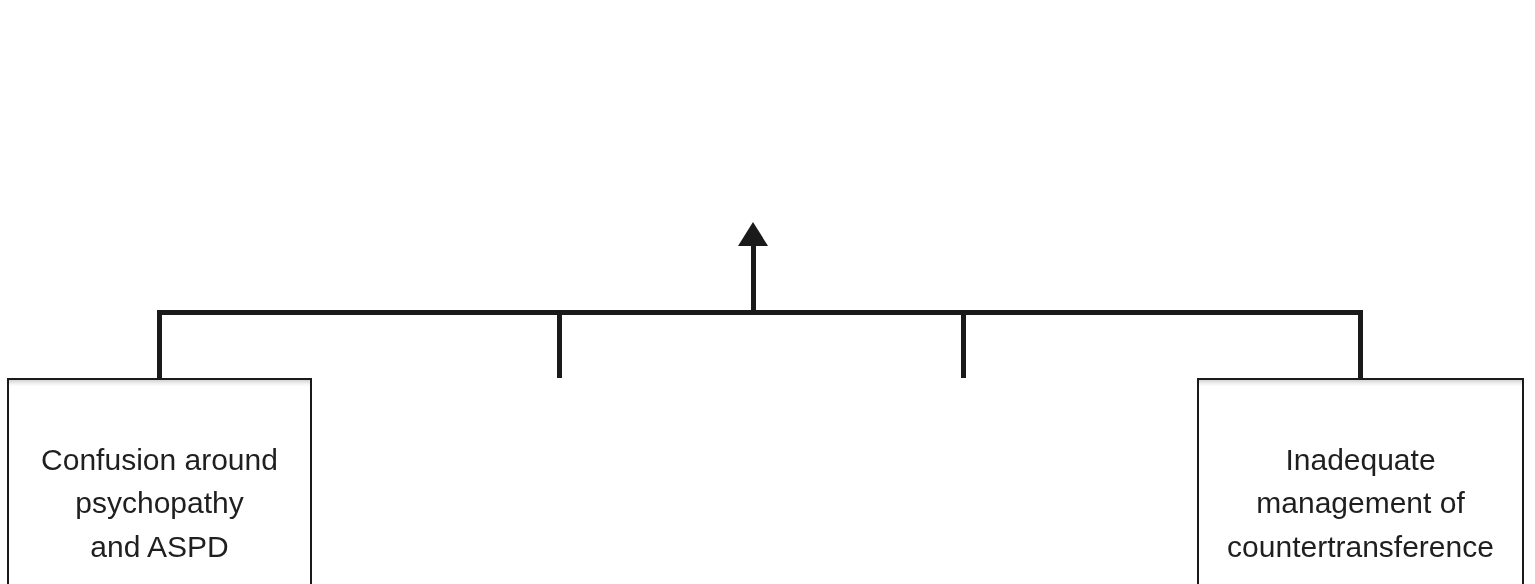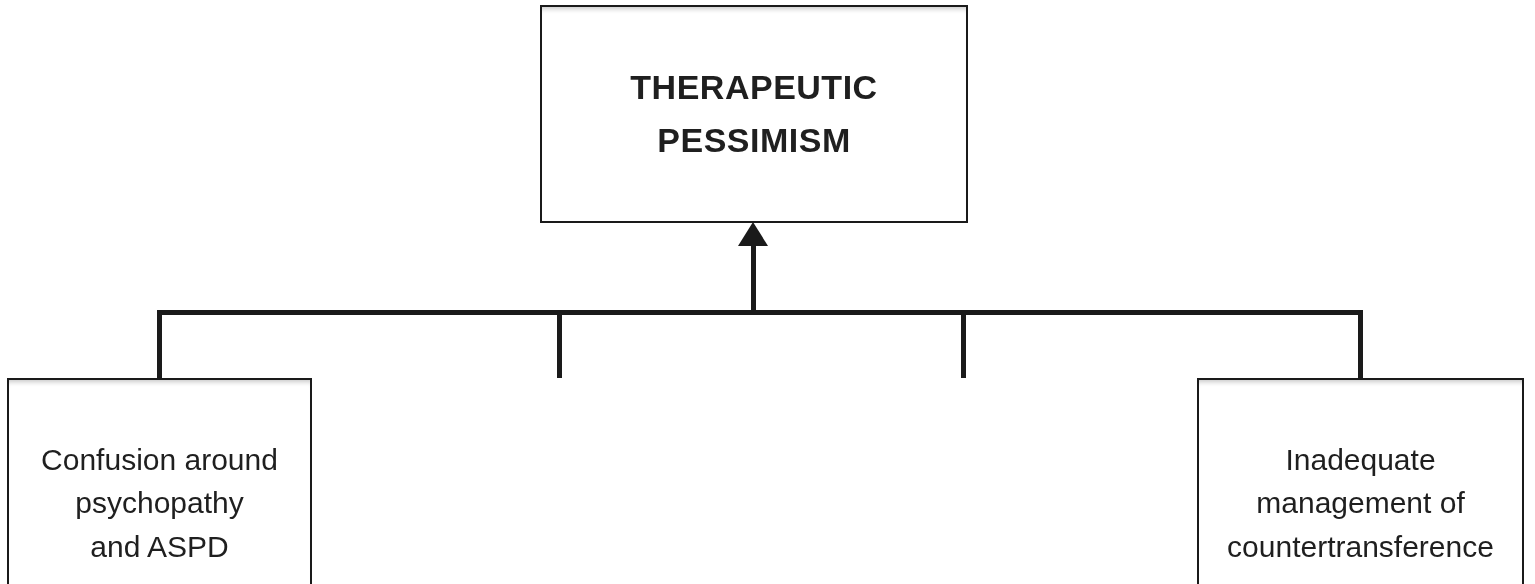--- a/index.html
+++ b/index.html
@@ -76,24 +76,20 @@
     border-left: 15px solid transparent;
     border-right: 15px solid transparent;
     border-bottom: 24px solid var(--line, #1a1a1a);
   }
 </style>
 </head>
 <body>
 
 <div class="canvas" style="--line: #1a1a1a; --text: #1f1f1f; --bg: #ffffff;">
 
-  <div class="node top-node">
-    <span class="label">THERAPEUTIC
-PESSIMISM</span>
-  </div>
 
   <div class="arrow-head"></div>
   <div class="arrow-stem"></div>
 
   <div class="conn h-line"></div>
   <div class="conn stub stub-1"></div>
   <div class="conn stub stub-2"></div>
   <div class="conn stub stub-3"></div>
   <div class="conn stub stub-4"></div>
 

